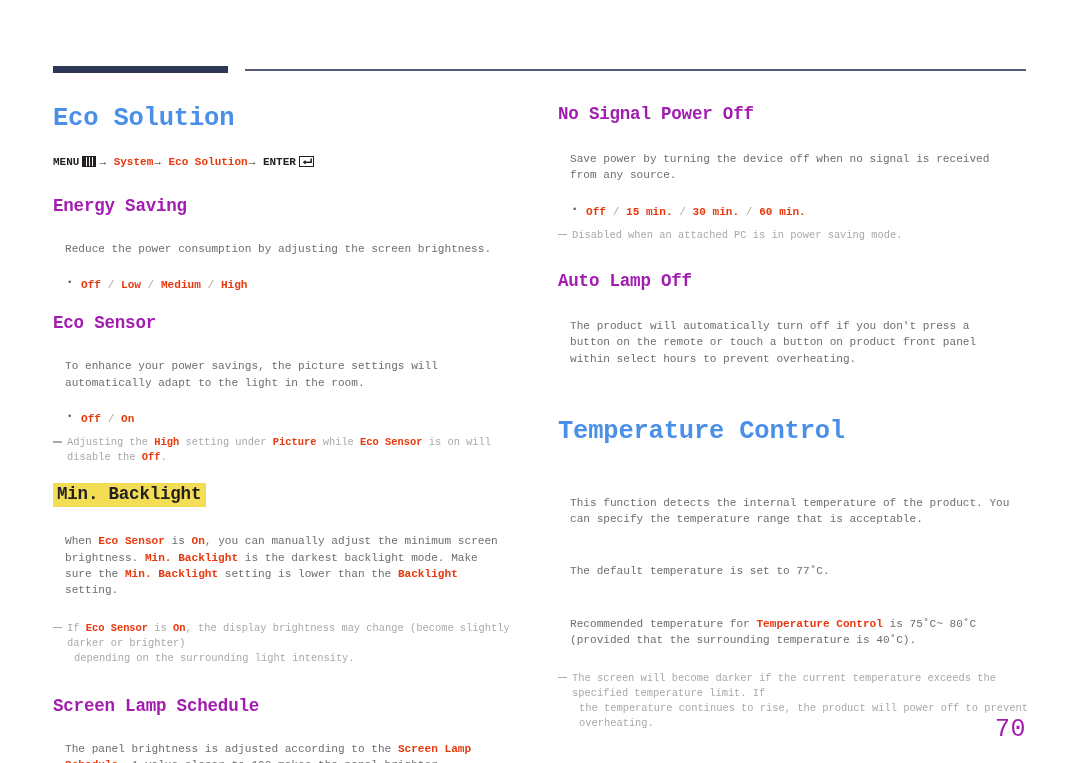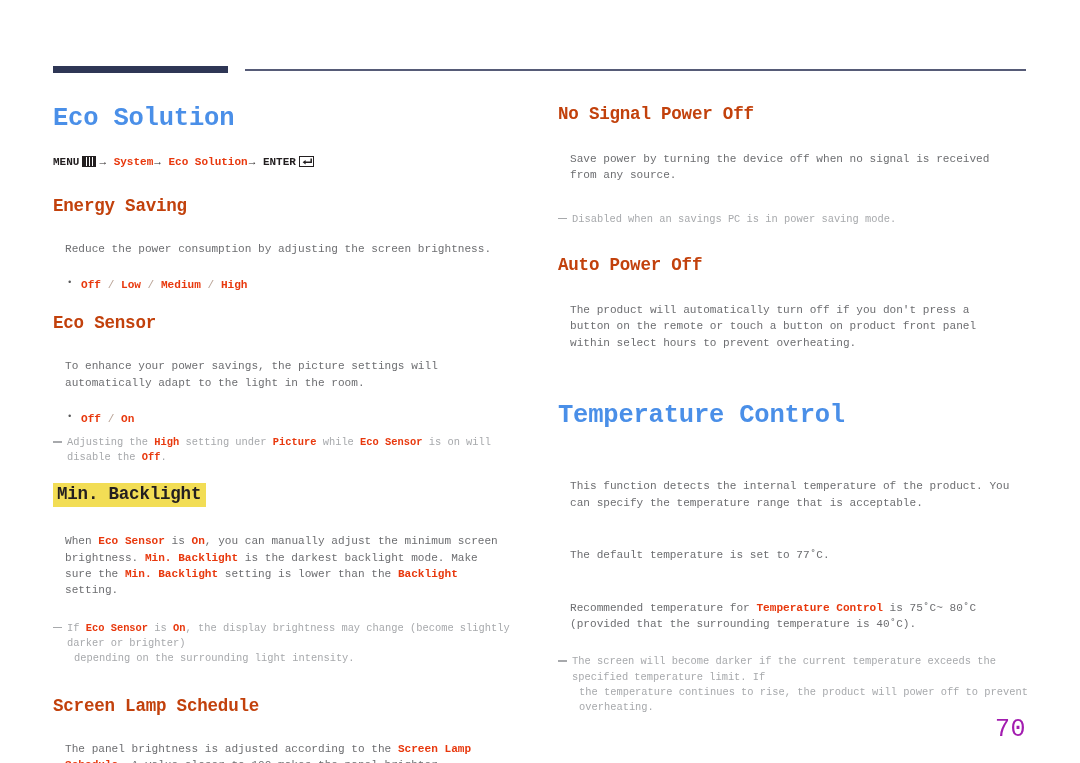--- a/index.html
+++ b/index.html
@@ -62,21 +62,21 @@
     font-size: 25.5px;
     font-weight: bold;
     color: #4a8fe8;
     margin: 0 0 0 0;
     letter-spacing: -0.2px;
     line-height: 1.15;
   }
   h2.sub-title {
     font-size: 17.5px;
     font-weight: bold;
-    color: #c2410c;
+    color: #a21caf;
     margin: 0;
     letter-spacing: -0.2px;
     line-height: 1.2;
   }
   h2.sub-title.hl {
     display: inline-block;
     background: #f2dd55;
     padding: 1px 5px 2px 4px;
     color: #231f20;
   }
@@ -263,27 +263,30 @@
       <span>Off</span><span class="sep"> / </span><span>On</span>
     </div>
   </div>
 
   <div class="col col-right">
 
     <h2 class="sub-title">No Signal Power Off</h2>
     <div class="s14"></div>
     <p class="body">Save power by turning the device off when no signal is received from any source.</p>
     <div class="s8"></div>
-    <div class="s8"></div>
-    <div class="note">Disabled when an savings PC is in power saving mode.</div>
+    <div class="opt">
+      <span>Off</span><span class="sep"> / </span><span>15 min.</span><span class="sep"> / </span><span>30 min.</span><span class="sep"> / </span><span>60 min.</span>
+    </div>
+    <div class="s8"></div>
+    <div class="note">Disabled when an attached PC is in power saving mode.</div>
     <div class="s6"></div>
 
     <div class="s22"></div>
 
-    <h2 class="sub-title">Auto Power Off</h2>
+    <h2 class="sub-title">Auto Lamp Off</h2>
     <div class="s14"></div>
     <p class="body">The product will automatically turn off if you don't press a button on the remote or touch a button on product front panel within select hours to prevent overheating.</p>
     <div class="s8"></div>
 
     <div class="s30"></div>
 
     <h1 class="section-title">Temperature Control</h1>
 
     <div class="s22"></div>
 

